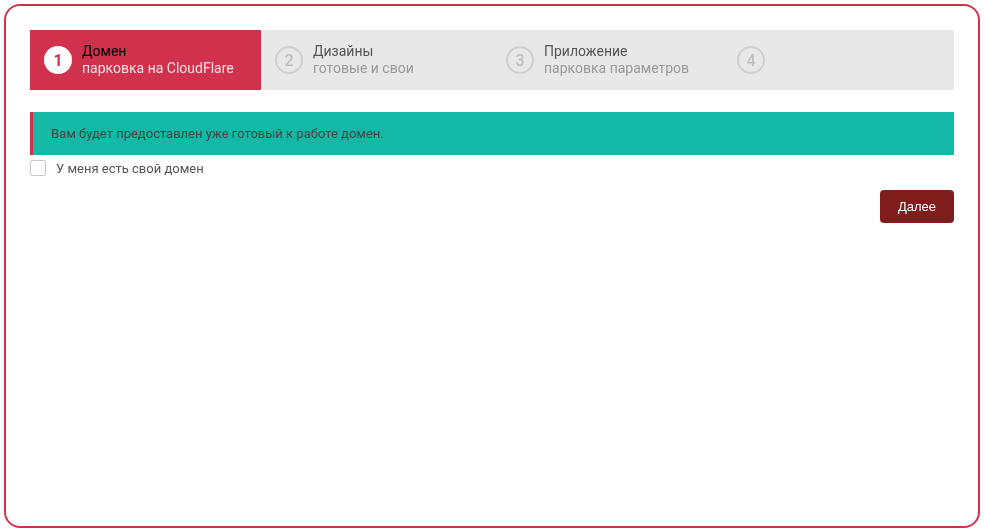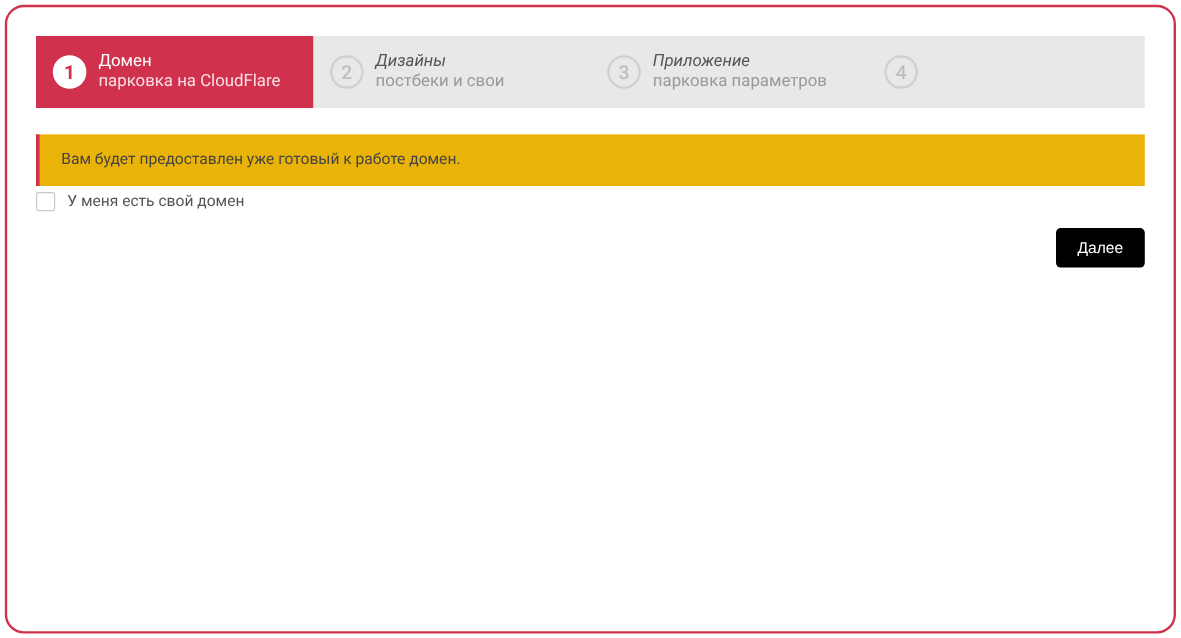--- a/index.html
+++ b/index.html
@@ -62,36 +62,35 @@
     .step-text {
       display: flex;
       flex-direction: column;
       line-height: 1.25;
     }
     .step-title {
       font-size: 14px;
       font-weight: 400;
     }
     .step.active .step-title {
-      color: #ffffff;
+      color: #000000;
     }
     .step.inactive .step-title {
       color: #555;
-      font-style: italic;
     }
     .step-sub {
       font-size: 14px;
       color: #999;
     }
     .step.active .step-sub {
       color: rgba(255,255,255,0.85);
     }
     .info-banner {
       margin-top: 22px;
-      background: #eab308;
+      background: #14b8a6;
       border-left: 3px solid #d0314c;
       padding: 14px 18px;
       font-size: 13px;
       color: #444;
     }
     .checkbox-row {
       display: flex;
       align-items: center;
       gap: 10px;
       margin-top: 5px;
@@ -105,21 +104,21 @@
       border-radius: 2px;
       background: #fff;
       cursor: pointer;
     }
     .actions {
       display: flex;
       justify-content: flex-end;
       margin-top: 14px;
     }
     .btn-next {
-      background: #000000;
+      background: #7f1d1d;
       color: #fff;
       border: none;
       border-radius: 4px;
       padding: 9px 18px;
       font-size: 13px;
       cursor: pointer;
     }
   </style>
 </head>
 <body>
@@ -131,21 +130,21 @@
       <div class="step-circle">1</div>
       <div class="step-text">
         <span class="step-title">Домен</span>
         <span class="step-sub">парковка на CloudFlare</span>
       </div>
     </div>
     <div class="step inactive">
       <div class="step-circle">2</div>
       <div class="step-text">
         <span class="step-title">Дизайны</span>
-        <span class="step-sub">постбеки и свои</span>
+        <span class="step-sub">готовые и свои</span>
       </div>
     </div>
     <div class="step inactive">
       <div class="step-circle">3</div>
       <div class="step-text">
         <span class="step-title">Приложение</span>
         <span class="step-sub">парковка параметров</span>
       </div>
     </div>
     <div class="step inactive">

